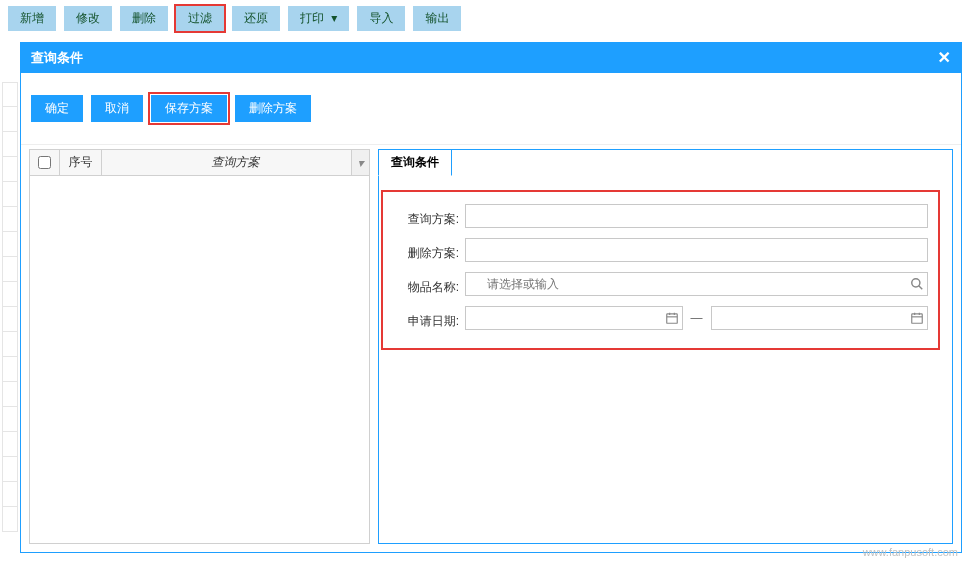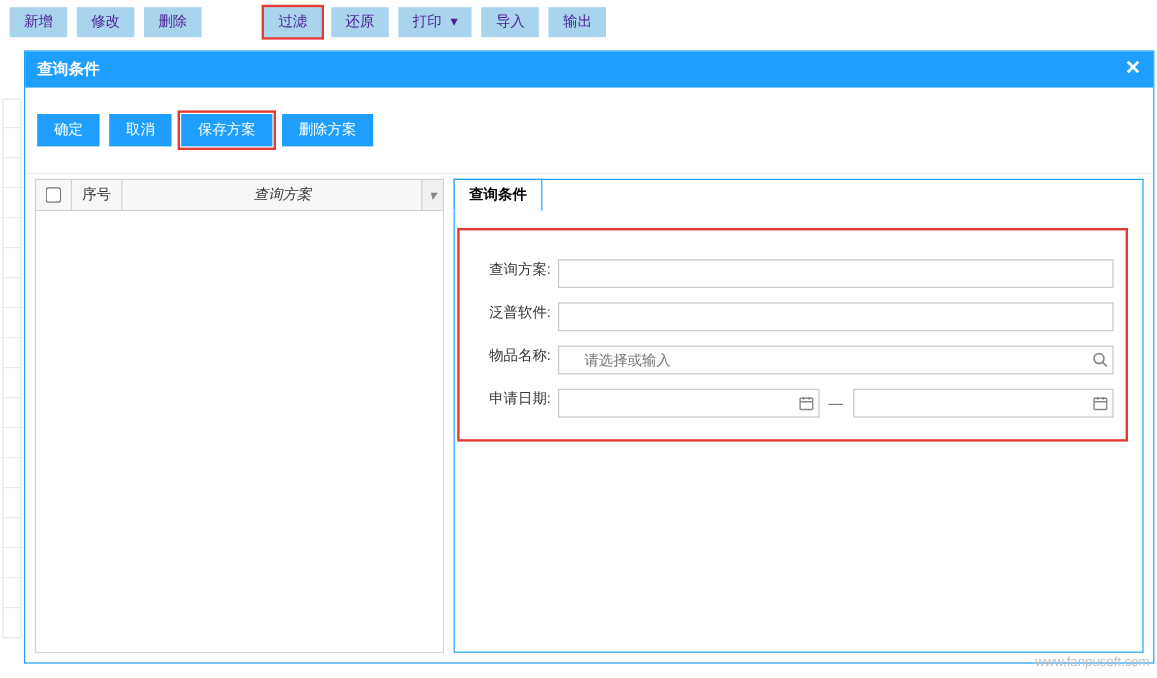--- a/index.html
+++ b/index.html
@@ -13,31 +13,30 @@
       position: relative;
     }
     
     .top-toolbar {
       padding: 6px 8px;
       display: flex;
       gap: 8px;
     }
     .tb-btn {
       background: #a8d4ee;
-      color: #4c1d95;
+      color: #14532d;
       border: none;
       padding: 4px 12px;
       font-size: 12px;
       cursor: pointer;
       font-family: inherit;
     }
     .tb-btn.highlight-red {
       outline: 2px solid #e53935;
       outline-offset: 0;
-      margin-left: 44px;
     }
     
     .modal {
       position: absolute;
       left: 20px;
       top: 42px;
       right: 2px;
       bottom: 12px;
       border: 1px solid #1e9fff;
       background: #fff;
@@ -149,23 +148,22 @@
       margin-top: 26px;
       padding: 14px 0 14px 0;
     }
     .form-area {
       border: 2px solid #e53935;
       margin: 0 12px 0 2px;
       padding: 12px 10px 18px 10px;
     }
     .form-row {
       display: flex;
-      align-items: flex-start;
+      align-items: flex-end;
       margin-bottom: 10px;
-      margin-top: 12px;
     }
     .form-row:last-child { margin-bottom: 0; }
     .form-label {
       width: 66px;
       text-align: right;
       color: #333;
       font-size: 12px;
       white-space: nowrap;
     }
     .form-ctrl {
@@ -320,21 +318,21 @@
         <div class="form-area">
 
           <div class="form-row">
             <div class="form-label">查询方案:</div>
             <div class="form-ctrl">
               <input class="inp" type="text" value="" style="">
             </div>
           </div>
 
           <div class="form-row">
-            <div class="form-label">泛普软件:</div>
+            <div class="form-label">删除方案:</div>
             <div class="form-ctrl">
               <input class="inp" type="text" value="" style="">
             </div>
           </div>
 
           <div class="form-row">
             <div class="form-label">物品名称:</div>
             <div class="form-ctrl">
               <div class="lookup-wrap">
                 <input class="inp" type="text" placeholder="请选择或输入" style="">

